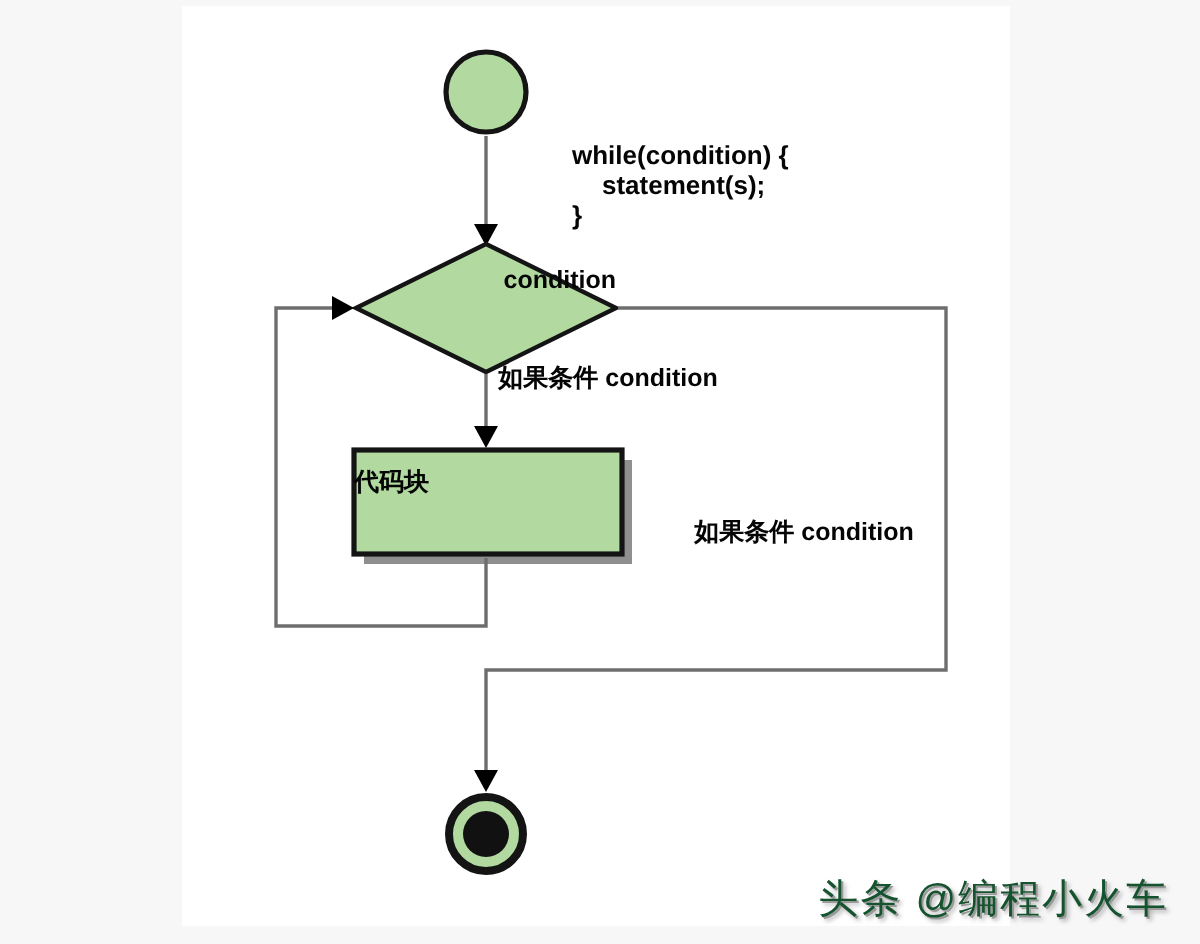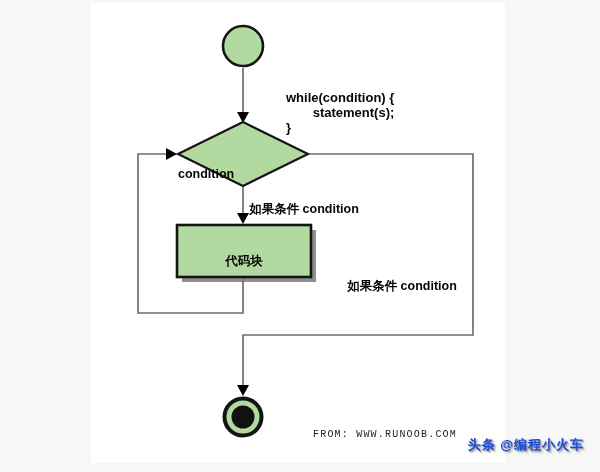--- a/index.html
+++ b/index.html
@@ -10,60 +10,60 @@
     overflow: hidden;
     position: relative;
   }
   .stage { position: absolute; left: 0; top: 0; width: 600px; height: 472px; }
   .canvas {
     position: absolute; left: 91px; top: 3px; width: 414px; height: 460px;
     background: #ffffff;
   }
   svg.diagram { position: absolute; left: 0; top: 0; width: 600px; height: 472px; }
 
-  .lbl { position: absolute; color: #050505; margin-top: 20px; }
+  .lbl { position: absolute; color: #050505; }
 
   .code-snippet {
     left: 286px; top: 70px;
     font-size: 13px; font-weight: bold; line-height: 15px;
     white-space: nowrap;
   }
-  .code-snippet .indent { padding-left: 15px; text-align: right; }
+  .code-snippet .indent { padding-left: 15px; }
 
   .condition-label {
-    left: 178px; top: 147px; width: 130px;
-    text-align: left; font-size: 12.5px; font-weight: bold;
+    left: 178px; top: 133px; width: 130px;
+    text-align: right; font-size: 12.5px; font-weight: bold;
   }
 
   .true-label {
     left: 243px; top: 182px; width: 122px;
     text-align: center; font-size: 12.5px; font-weight: bold; line-height: 14px;
   }
 
   .process-label {
     left: 177px; top: 233px; width: 134px;
-    text-align: center; font-size: 12.5px; font-weight: bold; line-height: 17px;
+    text-align: left; font-size: 12.5px; font-weight: bold; line-height: 17px;
   }
 
   .false-label {
     left: 341px; top: 259px; width: 122px;
     text-align: center; font-size: 12.5px; font-weight: bold; line-height: 15px;
   }
 
   .source-credit {
     left: 313px; top: 409px;
     font-family: "Liberation Mono", "DejaVu Sans Mono", monospace;
     font-size: 10px; letter-spacing: 1.2px; color: #1f1f1f;
     white-space: nowrap;
   }
 
   .watermark {
     position: absolute; right: 16px; top: 436px;
-    font-size: 13px; font-weight: bold; letter-spacing: 1px;
-    color: #1d4ed8;
+    font-size: 20px; font-weight: normal; letter-spacing: 1px;
+    color: #14532d;
     text-shadow: 1px 1px 0 #9a9a9a, 2px 2px 2px rgba(120,120,120,0.6);
     white-space: nowrap;
   }
 </style>
 </head>
 <body>
 
 <div class="stage">
 
   <div class="canvas"></div>
@@ -106,17 +106,16 @@
   </div>
 
   <div class="lbl process-label">
     <div>代码块</div>
   </div>
 
   <div class="lbl false-label">
     <div>如果条件 condition</div>
   </div>
 
-  <div class="lbl source-credit">FROM: WWW.RUNOOB.COM</div>
 
   <div class="watermark">头条 @编程小火车</div>
 
 </div>
 
 </body></html>

